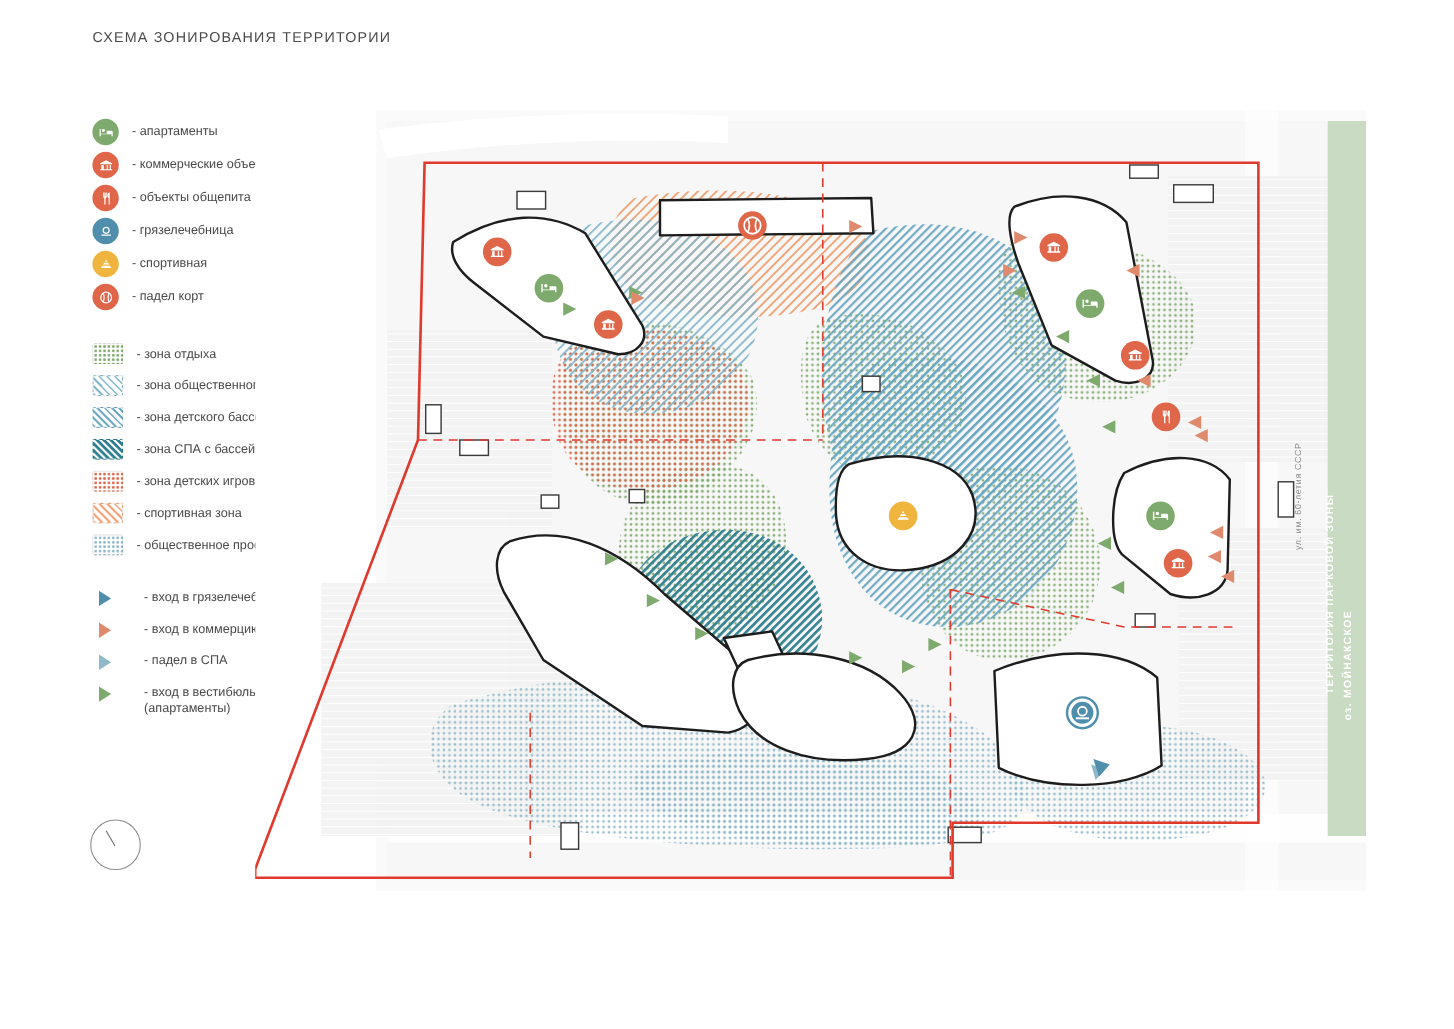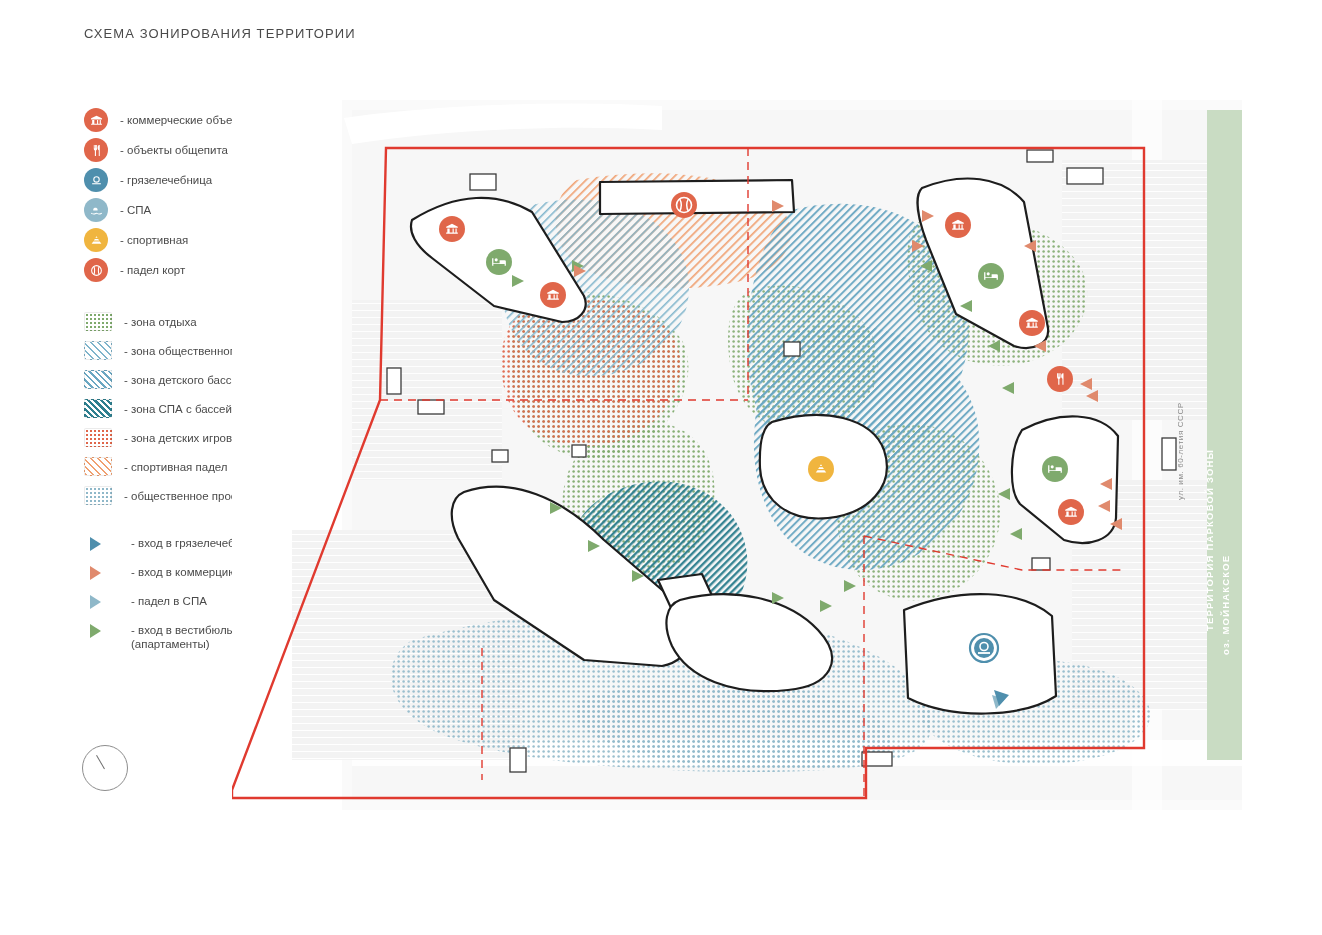--- a/index.html
+++ b/index.html
@@ -65,20 +65,28 @@
 <body>
 
 <div id="page">
 
   <div class="title">СХЕМА ЗОНИРОВАНИЯ ТЕРРИТОРИИ</div>
 
   <div class="legend">
 
     <div>
       <div class="legend-row">
+        <span class="pin" style="background:#7faa6d">
+          <svg width="13" height="13" viewBox="0 0 24 24">
+              <path fill="#fff" d="M3 9V6H1v12h2v-3h18v3h2v-7a2 2 0 0 0-2-2h-8v5H3V9Zm4.5-3A2.5 2.5 0 1 1 5 8.5 2.5 2.5 0 0 1 7.5 6Z"></path>
+            </svg>
+        </span>
+        <span class="lbl">- апартаменты</span>
+      </div>
+      <div class="legend-row">
         <span class="pin" style="background:#e0664a">
           <svg width="13" height="13" viewBox="0 0 24 24">
               <path fill="#fff" d="M12 3 2 8v2h20V8L12 3ZM4 11v7H2v2h20v-2h-2v-7h-2v7h-3v-7h-2v7H8v-7H4Z"></path>
             </svg>
         </span>
         <span class="lbl">- коммерческие объекты</span>
       </div>
       <div class="legend-row">
         <span class="pin" style="background:#e0664a">
           <svg width="13" height="13" viewBox="0 0 24 24">
@@ -90,28 +98,20 @@
       <div class="legend-row">
         <span class="pin" style="background:#4f8fad">
           <svg width="13" height="13" viewBox="0 0 24 24">
               <circle cx="12" cy="10" r="5" fill="none" stroke="#fff" stroke-width="2"></circle>
               <path fill="#fff" d="M4 17h16v2H4z"></path>
             </svg>
         </span>
         <span class="lbl">- грязелечебница</span>
       </div>
       <div class="legend-row">
-        <span class="pin" style="background:#8fb8c9">
-          <svg width="13" height="13" viewBox="0 0 24 24">
-              <path fill="#fff" d="M2 16c2 0 2 1.5 4 1.5S10 16 12 16s2 1.5 4 1.5S20 16 22 16v2c-2 0-2 1.5-4 1.5S14 18 12 18s-2 1.5-4 1.5S4 18 2 18v-2Zm4-6c0-2 2-3 4-3s4 1 4 3v2H6v-2Z"></path>
-            </svg>
-        </span>
-        <span class="lbl">- СПА</span>
-      </div>
-      <div class="legend-row">
         <span class="pin" style="background:#f0b53f">
           <svg width="13" height="13" viewBox="0 0 24 24">
               <path fill="#fff" d="M3 18h18l-3-4H6l-3 4Zm4-6h10l-2-3H9l-2 3Zm3-5h4l-2-3-2 3Z"></path>
             </svg>
         </span>
         <span class="lbl">- спортивная</span>
       </div>
       <div class="legend-row">
         <span class="pin" style="background:#e0664a">
           <svg width="13" height="13" viewBox="0 0 24 24">
@@ -139,21 +139,21 @@
       <div class="legend-row sw">
         <span class="swatch" style="background:repeating-linear-gradient(45deg,#2e7f8f 0 2.2px,#ffffff 2.2px 4.4px);"></span>
         <span class="lbl">- зона СПА с бассейном</span>
       </div>
       <div class="legend-row sw">
         <span class="swatch" style="background-color:#ffffff;background-image:radial-gradient(#e0664a 1.1px, transparent 1.2px);background-size:4px 4px;"></span>
         <span class="lbl">- зона детских игровых площадок</span>
       </div>
       <div class="legend-row sw">
         <span class="swatch" style="background:repeating-linear-gradient(45deg,#f0a070 0 1.6px,#ffffff 1.6px 5px);"></span>
-        <span class="lbl">- спортивная падел</span>
+        <span class="lbl">- спортивная зона</span>
       </div>
       <div class="legend-row sw">
         <span class="swatch" style="background-color:#ffffff;background-image:radial-gradient(#8fb8c9 1.1px, transparent 1.2px);background-size:4px 4px;"></span>
         <span class="lbl">- общественное пространство</span>
       </div>
     </div>
 
     <div class="legend-block" style="margin-top:26px">
       <div class="legend-row arrow">
         <span class="tri" style="border-left:11px solid #4f8fad"></span>

